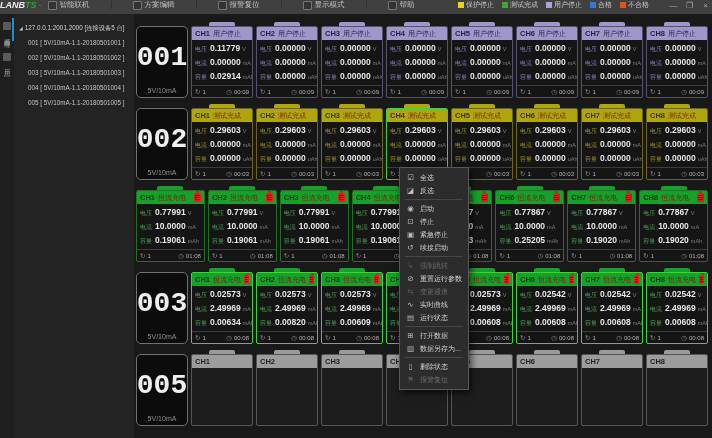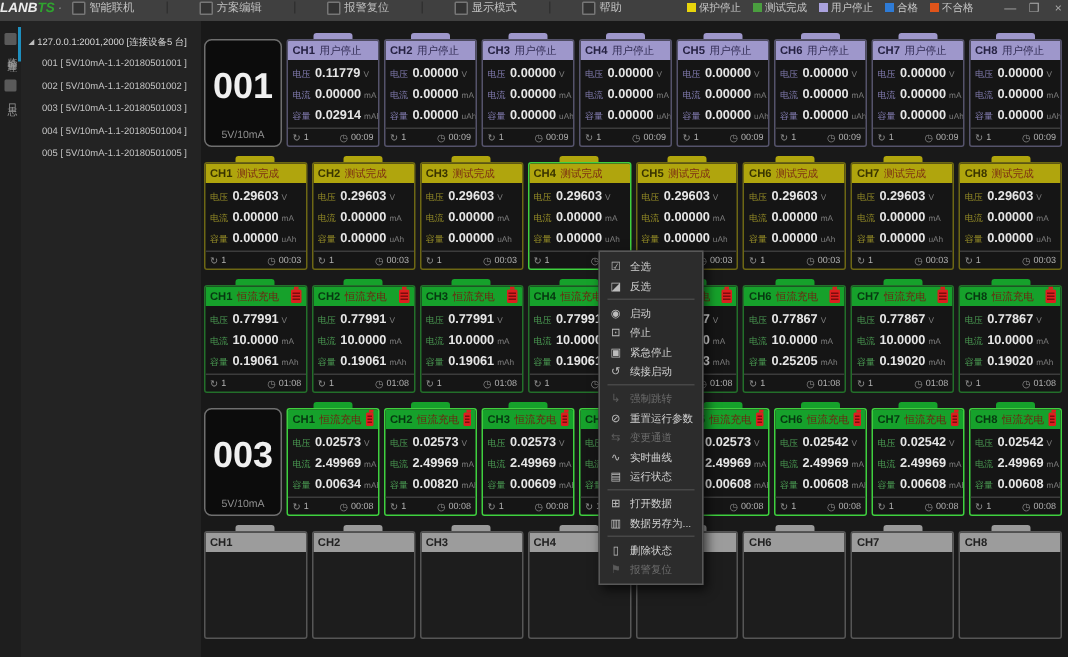--- a/index.html
+++ b/index.html
@@ -39,21 +39,21 @@
              padding-left:5px;height:14px;white-space:nowrap;}
   .tree-root .exp{font-size:5px;color:#bdbdbd;}
   .tree-item{font-size:6.3px;color:#c4c4c4;padding-left:14px;height:15px;line-height:15px;white-space:nowrap;}
 
   
   .main{position:absolute;top:14px;left:134px;right:0;bottom:0;background:#191919;
         padding:8px 4px 0 2px;box-sizing:border-box;}
   .device-row{display:flex;gap:3px;height:76px;margin-bottom:6px;align-items:flex-end;}
   .dev{width:50px;min-width:50px;height:70px;background:#0c0c0c;border:1px solid #6f6f6f;border-radius:5px;
        display:flex;flex-direction:column;align-items:center;justify-content:center;position:relative;}
-  .digits{font-family:Liberation Sans, sans-serif;font-weight:bold;font-size:24px;line-height:1;
+  .digits{font-family:Liberation Mono, monospace;font-weight:bold;font-size:28px;line-height:1;
           color:#f0f0f0;margin-top:-8px;}
   .model{position:absolute;bottom:3px;font-size:7px;color:#8f8f8f;}
 
   .chwrap{flex:1;display:flex;flex-direction:column;height:76px;min-width:0;}
   .nub{width:26px;height:4px;margin:0 auto;border-radius:2px 2px 0 0;background:#555;}
   .card{flex:1;background:#151515;border:1px solid #4a4a4a;border-radius:2px;
         display:flex;flex-direction:column;overflow:hidden;min-width:0;}
   .hdr{display:flex;align-items:center;height:13px;min-height:13px;padding:0 3px;gap:3px;white-space:nowrap;}
   .hdr .ch{font-weight:bold;font-size:7.5px;}
   .hdr .st{font-size:7px;}
@@ -468,20 +468,24 @@
               <span class="cyc">1</span>
               <span class="time-group">
                 <span class="fic">◷</span>
                 <span class="time">00:09</span>
               </span>
             </div>
           </div>
         </div>
       </div>
       <div class="device-row">
+        <div class="dev">
+          <div class="digits">002</div>
+          <div class="model">5V/10mA</div>
+        </div>
         <div class="chwrap test_done">
           <div class="nub"></div>
           <div class="card">
             <div class="hdr">
               <span class="ch">CH1</span>
               <span class="st">测试完成</span>
             </div>
             <div class="cbody">
               <div class="vrow">
                 <span class="lbl">电压</span>
@@ -1310,20 +1314,24 @@
               <span class="cyc">1</span>
               <span class="time-group">
                 <span class="fic">◷</span>
                 <span class="time">00:08</span>
               </span>
             </div>
           </div>
         </div>
       </div>
       <div class="device-row">
+        <div class="dev">
+          <div class="digits">005</div>
+          <div class="model">5V/10mA</div>
+        </div>
         <div class="chwrap idle">
           <div class="nub"></div>
           <div class="card">
             <div class="hdr">
               <span class="ch">CH1</span>
             </div>
             <div class="cbody"></div>
           </div>
         </div>
         <div class="chwrap idle">

